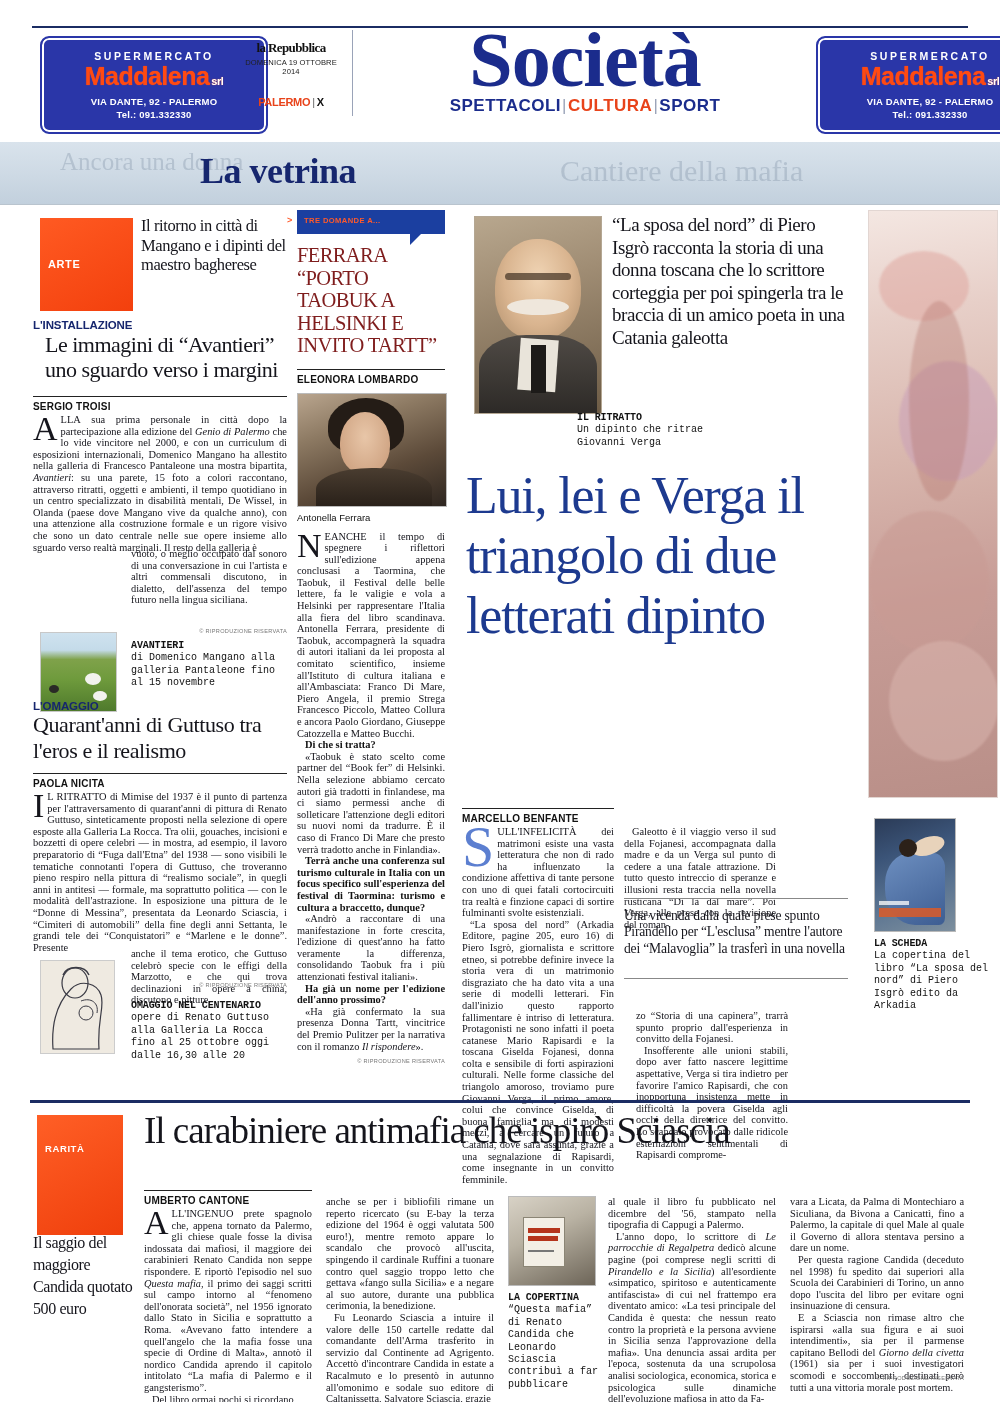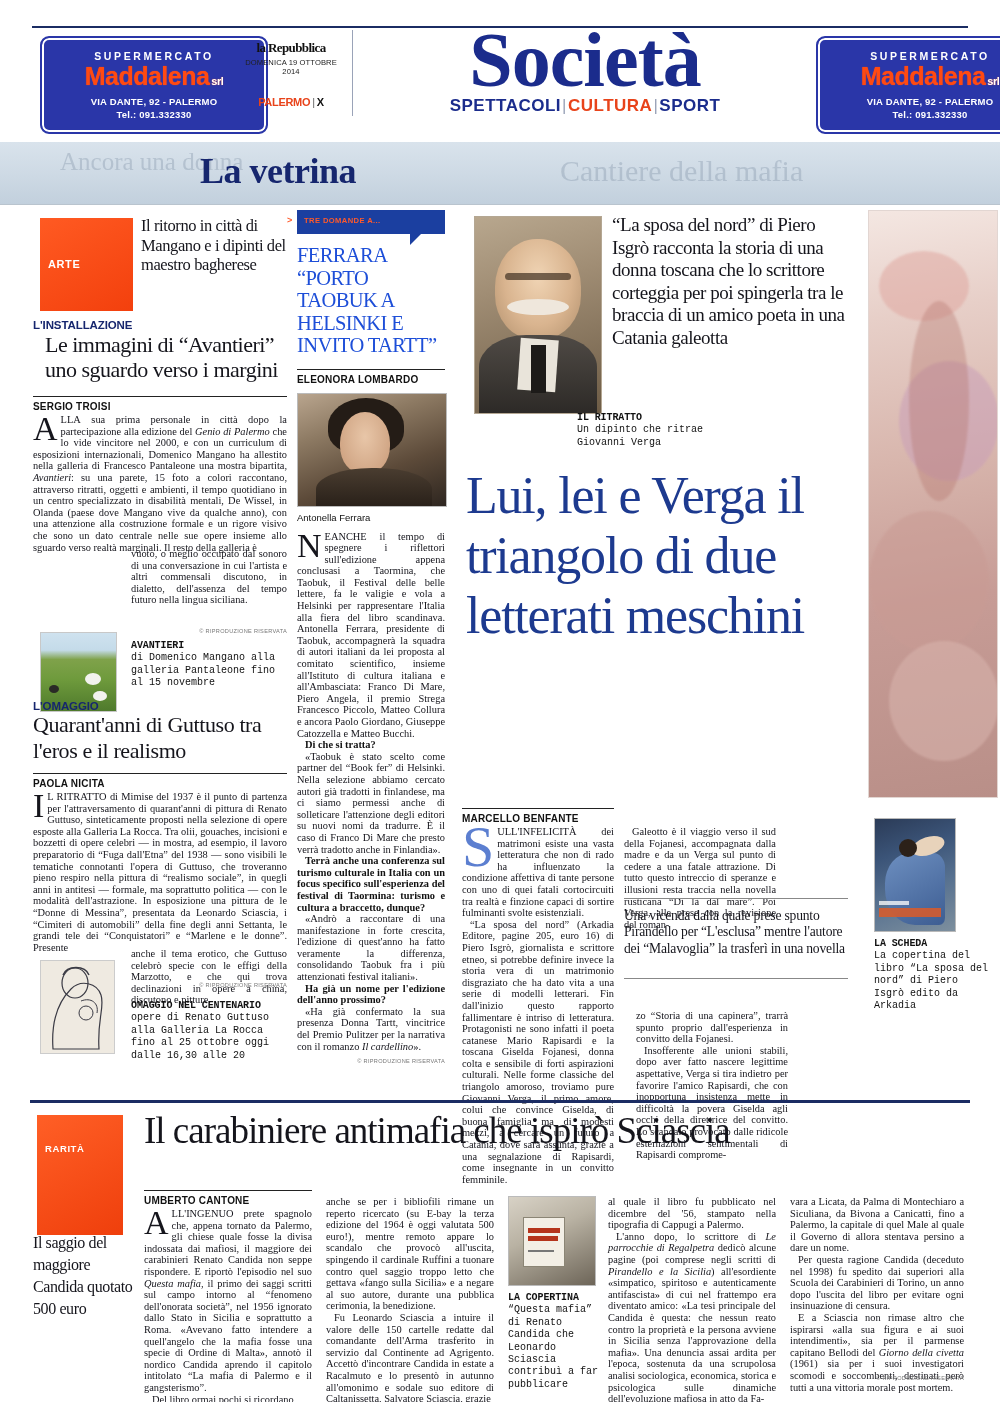--- a/index.html
+++ b/index.html
@@ -130,21 +130,21 @@
   .c2{position:absolute;left:297px;top:210px;width:148px;}
   .balloon{position:relative;width:148px;height:30px;}
   .balloon-bg{position:absolute;left:0;top:0;width:148px;height:24px;background:#1b3fa0;}
   .balloon-tail{position:absolute;left:113px;top:24px;width:0;height:0;
     border-left:11px solid #1b3fa0;border-bottom:11px solid transparent;}
   .balloon-txt{position:absolute;left:7px;top:6px;font-family:"Liberation Sans",sans-serif;
     font-weight:bold;font-size:7.6px;color:#ff5a2a;letter-spacing:0.4px;}
   .balloon-arrow{position:absolute;left:-10px;top:5px;font-family:"Liberation Sans",sans-serif;
     font-weight:bold;font-size:9px;color:#ff5a2a;}
   .c2-head{margin-top:4px;font-family:"Liberation Serif",serif;font-size:20.5px;
-    line-height:22.5px;color:#1d4ed8;letter-spacing:-0.6px;}
+    line-height:22.5px;color:#7f1d1d;letter-spacing:-0.6px;}
   .c2-by{margin-top:12px;}
   .c2-photo{margin-top:8px;width:148px;height:112px;
     background:linear-gradient(160deg,#b9a58e 0%,#8d7a63 30%,#5c4a39 65%,#2e2620 100%);
     border:1px solid #bbb;position:relative;overflow:hidden;}
   .c2-photo .face{position:absolute;left:42px;top:18px;width:50px;height:62px;
     background:radial-gradient(ellipse at 50% 40%,#e8c6a8,#c89a78);border-radius:50% 50% 45% 45%;}
   .c2-photo .hair{position:absolute;left:30px;top:4px;width:76px;height:56px;
     background:#241c16;border-radius:50% 50% 40% 40%;}
   .c2-photo .body{position:absolute;left:18px;top:74px;width:116px;height:44px;
     background:linear-gradient(180deg,#4a3d30,#241c16);border-radius:48% 48% 0 0;}
@@ -357,39 +357,39 @@
     <div class="c2-cap">Antonella Ferrara</div>
     <div class="body-txt c2-body">
       <span class="drop">N</span><span class="sc">EANCHE</span><span> il tempo di spegnere i riflettori sull'edizione appena conclusasi a Taormina, che Taobuk, il Festival delle belle lettere, fa le valigie e vola a Helsinki per rappresentare l'Italia alla fiera del libro scandinava. Antonella Ferrara, presidente di Taobuk, accompagnerà la squadra di autori italiani da lei proposta al comitato scientifico, insieme all'Istituto di cultura italiana e all'Ambasciata: Franco Di Mare, Piero Angela, il premio Strega Francesco Piccolo, Matteo Collura e ancora Paolo Giordano, Giuseppe Catozzella e Matteo Bucchi.</span>
     </div>
     <div class="c2-q">Di che si tratta?</div>
     <div class="body-txt" style="text-indent:8px;">«Taobuk è stato scelto come partner del “Book fer” di Helsinki. Nella selezione abbiamo cercato autori già tradotti in finlandese, ma ci siamo permessi anche di solleticare l'attenzione degli editori su nuovi nomi da tradurre. È il caso di Franco Di Mare che presto verrà tradotto anche in Finlandia».</div>
     <div class="c2-q">Terrà anche una conferenza sul turismo culturale in Italia con un focus specifico sull'esperienza del festival di Taormina: turismo e cultura a braccetto, dunque?</div>
     <div class="body-txt" style="text-indent:8px;">«Andrò a raccontare di una manifestazione in forte crescita, l'edizione di quest'anno ha fatto veramente la differenza, consolidando Taobuk fra i più attenzionati festival italiani».</div>
     <div class="c2-q">Ha già un nome per l'edizione dell'anno prossimo?</div>
     <div class="body-txt" style="text-indent:8px;">
-      <span>«Ha già confermato la sua presenza Donna Tartt, vincitrice del Premio Pulitzer per la narrativa con il romanzo </span><i>Il cardellino</i><span>».</span>
+      <span>«Ha già confermato la sua presenza Donna Tartt, vincitrice del Premio Pulitzer per la narrativa con il romanzo </span><i>Il rispondere</i><span>».</span>
     </div>
     <div class="repro c2-repro">© RIPRODUZIONE RISERVATA</div>
   </div>
 
   <div class="verga-photo">
     <div class="vhead"></div>
       <div class="vbrow"></div>
       <div class="vmous"></div>
     <div class="vsuit"></div>
       <div class="vshirt"></div>
       <div class="vtie"></div>
   </div>
   <div class="lede">“La sposa del nord” di Piero Isgrò racconta la storia di una donna toscana che lo scrittore corteggia per poi spingerla tra le braccia di un amico poeta in una Catania galeotta</div>
   <div class="cap ritratto-cap">
     <b>IL RITRATTO</b><br>
     <span>Un dipinto che ritrae Giovanni Verga</span>
   </div>
-  <div class="big-head">Lui, lei e Verga il triangolo di due letterati meschini</div>
+  <div class="big-head">Lui, lei e Verga il triangolo di due letterati dipinto</div>
 
   <div class="art-img-tall">
     <div class="sw" style="left:10px;top:40px;width:90px;height:70px;background:#e0a9a2;"></div>
     <div class="sw" style="left:30px;top:150px;width:100px;height:120px;background:#caa0b8;"></div>
     <div class="sw" style="left:0px;top:300px;width:120px;height:140px;background:#c99b94;"></div>
     <div class="sw" style="left:20px;top:430px;width:110px;height:120px;background:#d9b5ae;"></div>
     <div class="sw" style="left:40px;top:90px;width:60px;height:200px;background:#b4746c;opacity:.35;"></div>
   </div>
 
   <div class="byline m-by">MARCELLO BENFANTE</div>

